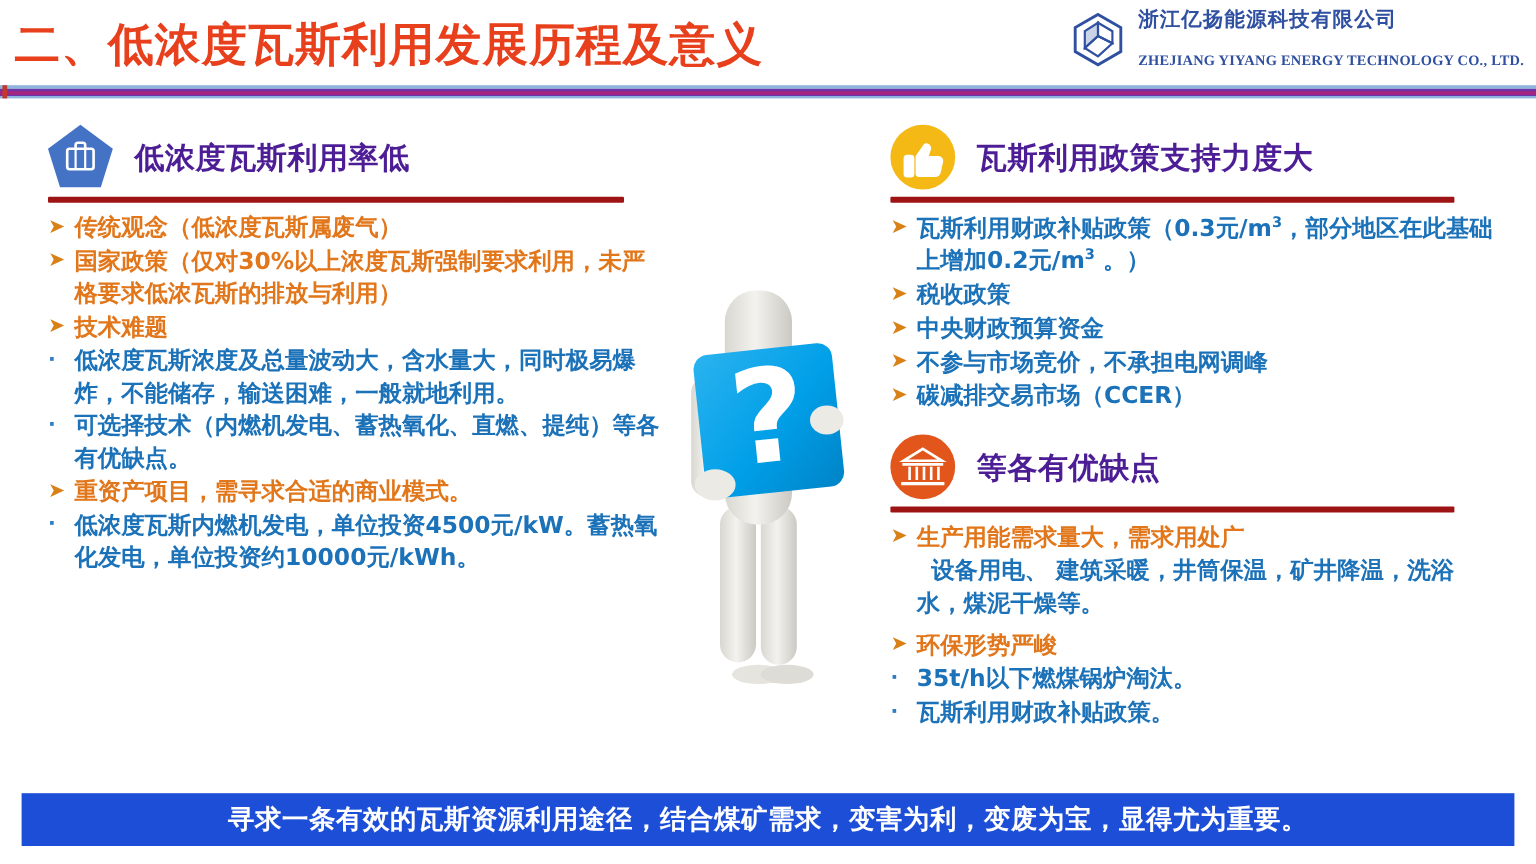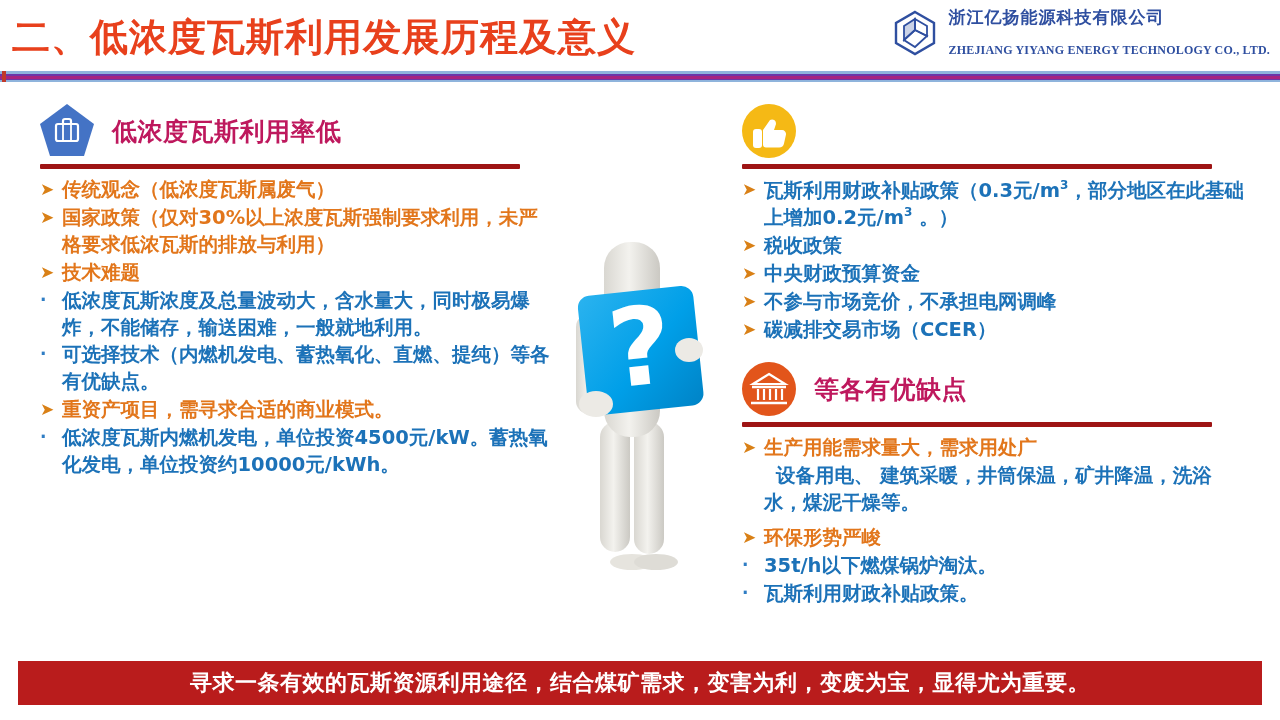--- a/index.html
+++ b/index.html
@@ -34,21 +34,21 @@
   .rule-lightblue2{ position: absolute; left: 0; top: 80px; width: 1280px; height: 2px; background: #8FB4DC; }
   .rule-tick      { position: absolute; left: 2px; top: 71px; width: 4px; height: 11px; background: #C0392B; }
 
   
   .col-left  { position: absolute; left: 36px;  top: 100px; width: 520px; }
   .col-right { position: absolute; left: 738px; top: 100px; width: 508px; }
 
   .sec-head { position: relative; display: flex; align-items: center; height: 62px; }
   .sec-head .badge { flex: 0 0 auto; width: 62px; height: 62px; position: relative; }
   .sec-head .sec-title {
-    font-size: 25px; font-weight: 700; color: #be185d; margin-left: 14px;
+    font-size: 25px; font-weight: 700; color: #4c1d95; margin-left: 14px;
     font-family: "DejaVu Sans", "Liberation Sans", sans-serif; letter-spacing: .5px;
   }
   .redline { height: 5px; background: #9E1414; margin-top: 2px; border-radius: 1px; }
   .redline.left  { width: 480px; margin-left: 4px; }
   .redline.right { width: 470px; margin-left: 4px; }
 
   
   ul.blist { list-style: none; margin-top: 8px; }
   ul.blist li {
     display: flex; align-items: flex-start;
@@ -76,21 +76,21 @@
     font-family: "DejaVu Sans", "Liberation Sans", sans-serif;
     padding-left: 26px; text-indent: 12px;
   }
 
   
   .figure { position: absolute; left: 548px; top: 232px; width: 190px; height: 350px; }
 
   
   .footer {
     position: absolute; left: 18px; top: 661px; width: 1244px; height: 44px;
-    background: #b91c1c; display: flex; align-items: center; justify-content: center;
+    background: #1d4ed8; display: flex; align-items: center; justify-content: center;
   }
   .footer-text {
     color: #ffffff; font-size: 22px; font-weight: 700; letter-spacing: .5px;
     font-family: "DejaVu Sans", "Liberation Sans", sans-serif;
   }
 </style>
 </head>
 <body>
 
 <div class="slide">
@@ -207,20 +207,21 @@
   <div class="col-right">
 
     <div class="sec-head">
       <span class="badge">
         <svg width="62" height="62" viewBox="0 0 62 62">
           <circle cx="31" cy="31" r="27" fill="#F5B915"></circle>
           <path d="M25 30 l7-10 a4 4 0 0 1 6 4 l-2 6 h8 a4 4 0 0 1 4 4.6 l-2 9 a5 5 0 0 1 -5 4 H28 a3 3 0 0 1 -3 -3 z" fill="#fff"></path>
           <rect x="15" y="29" width="9" height="19" rx="3" fill="#fff"></rect>
         </svg>
       </span>
+      <span class="sec-title">瓦斯利用政策支持力度大</span>
     </div>
     <div class="redline right"></div>
 
     <ul class="blist">
       <li>
         <span class="mk mk-arrow">➤</span>
         <span class="tx t-blue">
           <span>瓦斯利用财政补贴政策（0.3元/m</span><sup>3</sup><span>，部分地区在此基础上增加0.2元/m</span><sup>3</sup><span> 。）</span>
         </span>
       </li>

